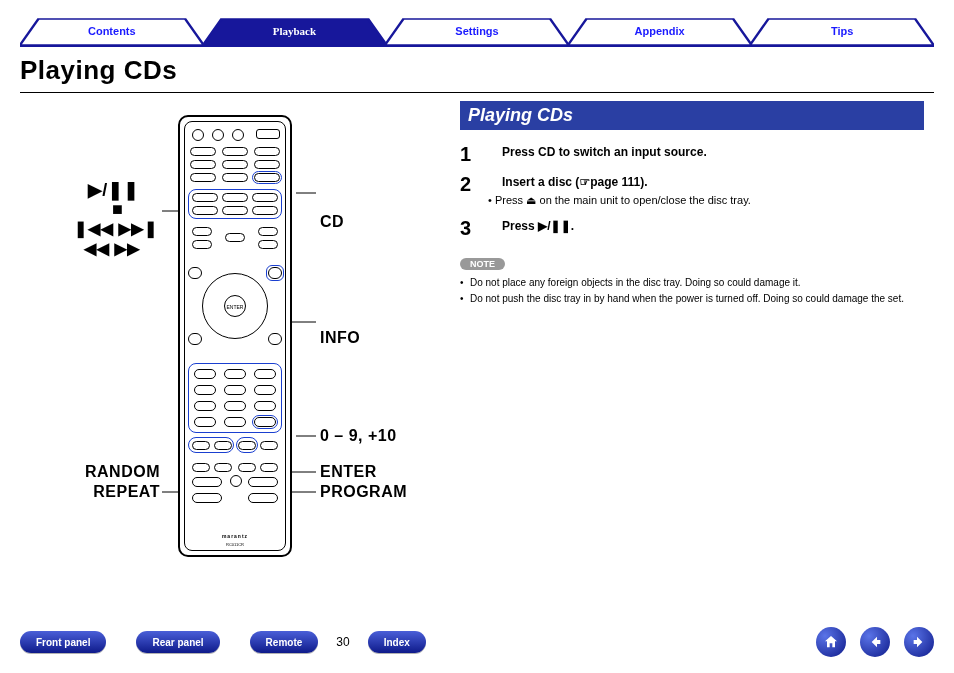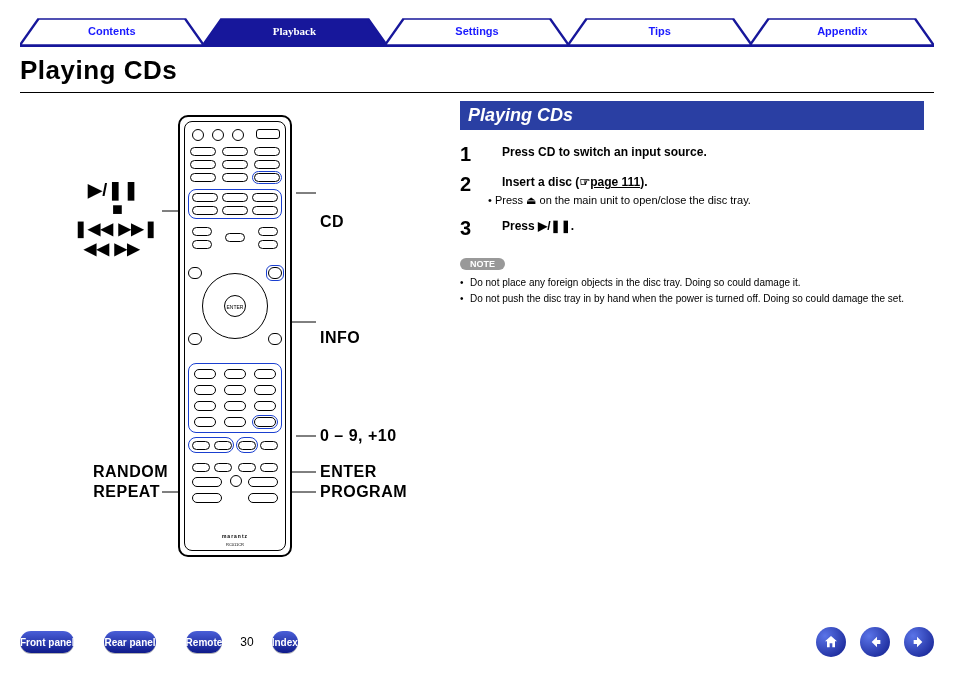--- a/index.html
+++ b/index.html
@@ -34,30 +34,30 @@
   
   .co { position:absolute; font-weight:bold; font-size:16px; letter-spacing:0.5px; }
 
   
   .sec-head { background:#2a3fa3; color:#fff; font-style:italic; font-weight:bold; font-size:18px; padding:4px 8px; margin-bottom:14px; }
   .step { display:flex; gap:10px; margin-bottom:10px; }
   .step .num { font-size:20px; font-weight:bold; line-height:1; width:18px; }
   .step .body { flex:1; font-size:12px; line-height:1.4; }
   .step .body .main { font-weight:bold;padding-left:14px; }
   .step .body .sub { margin-top:2px; font-size:11px; }
-  .link { text-decoration: underline; color:#000; }
+  .link { color:#000; }
 
   .note-badge { display:inline-block; background:#999; color:#fff; font-size:9px; font-weight:bold; border-radius:9px; padding:1px 10px; margin-top:10px; margin-bottom:6px; }
   .note-list { font-size:10px; line-height:1.4; }
   .note-list li { list-style: none; position:relative; padding-left:10px; margin-bottom:2px;}
   .note-list li:before { content:"•"; position:absolute; left:0; }
 
   
   .footer { position:absolute; left:20px; right:20px; bottom:14px; height:34px; display:flex; align-items:center; }
-  .pill { display:inline-flex; align-items:center; justify-content:center; height:22px; border-radius:11px; font-size:10px; font-weight:bold; color:#fff; padding:0 0; cursor:pointer;
+  .pill { display:inline-flex; align-items:center; justify-content:center; height:22px; border-radius:11px; font-size:10px; font-weight:bold; color:#fff; padding:0 16px; cursor:pointer;
           background: linear-gradient(#4a5fd8, #0e1a8a); box-shadow: 0 1px 0 rgba(0,0,0,.3); }
   .pill + .pill { margin-left: 30px; }
   .page-num { font-size:12px; margin: 0 18px; }
   .circle-btn { width:30px; height:30px; border-radius:50%; display:inline-flex; align-items:center; justify-content:center; cursor:pointer;
                 background: radial-gradient(circle at 30% 30%, #5a74e8, #0e1a8a); color:#fff; margin-left:14px; }
   .circle-btn svg { display:block; }
 
   
   .rbtn { position:absolute; border:1px solid #000; border-radius:8px; background:#fff; }
   .rround { border-radius:50%; }
@@ -84,48 +84,48 @@
     <div class="tab">
       <svg viewBox="0 0 100 28" preserveAspectRatio="none">
           <polygon points="0,27 10,1 90,1 100,27" fill="#fff" stroke="#17179b" stroke-width="1.5"></polygon>
         </svg>
       <span>Settings</span>
     </div>
     <div class="tab">
       <svg viewBox="0 0 100 28" preserveAspectRatio="none">
           <polygon points="0,27 10,1 90,1 100,27" fill="#fff" stroke="#17179b" stroke-width="1.5"></polygon>
         </svg>
+      <span>Appendix</span>
+    </div>
+    <div class="tab">
+      <svg viewBox="0 0 100 28" preserveAspectRatio="none">
+          <polygon points="0,27 10,1 90,1 100,27" fill="#fff" stroke="#17179b" stroke-width="1.5"></polygon>
+        </svg>
       <span>Tips</span>
-    </div>
-    <div class="tab">
-      <svg viewBox="0 0 100 28" preserveAspectRatio="none">
-          <polygon points="0,27 10,1 90,1 100,27" fill="#fff" stroke="#17179b" stroke-width="1.5"></polygon>
-        </svg>
-      <span>Appendix</span>
     </div>
   </div>
   <div class="rule"></div>
 
   <h1>Playing CDs</h1>
   <div class="hr-thin"></div>
 
   <div class="content">
     <div class="left">
 
       <div class="co" style="left:68px; top:78px; font-size:18px;">▶/❚❚</div>
       <div class="co" style="left:92px; top:98px; font-size:18px;">■</div>
       <div class="co" style="left:54px; top:118px; font-size:16px;">❚◀◀ ▶▶❚</div>
       <div class="co" style="left:64px; top:138px; font-size:16px;">◀◀ ▶▶</div>
 
       <div class="co" style="left:300px; top:96px;margin-top:16px;">CD</div>
       <div class="co" style="left:300px; top:228px;">INFO</div>
       <div class="co" style="left:300px; top:326px;">0 – 9, +10</div>
       <div class="co" style="left:300px; top:362px;">ENTER</div>
       <div class="co" style="left:300px; top:382px;">PROGRAM</div>
-      <div class="co" style="left:38px; top:362px; text-align:right; width:110px;">RANDOM</div>
+      <div class="co" style="left:30px; top:362px; text-align:right; width:110px;">RANDOM</div>
       <div class="co" style="left:30px; top:382px; text-align:right; width:110px;">REPEAT</div>
 
       <svg width="426" height="470" style="position:absolute;left:0;top:0;">
         <g stroke="#000" stroke-width="1" fill="none">
           <line x1="142" y1="110" x2="168" y2="110"></line>
           <line x1="276" y1="92" x2="296" y2="92"></line>
           <line x1="270" y1="221" x2="296" y2="221"></line>
           <line x1="276" y1="335" x2="296" y2="335"></line>
           <line x1="264" y1="371" x2="296" y2="371"></line>
           <line x1="256" y1="391" x2="296" y2="391"></line>

